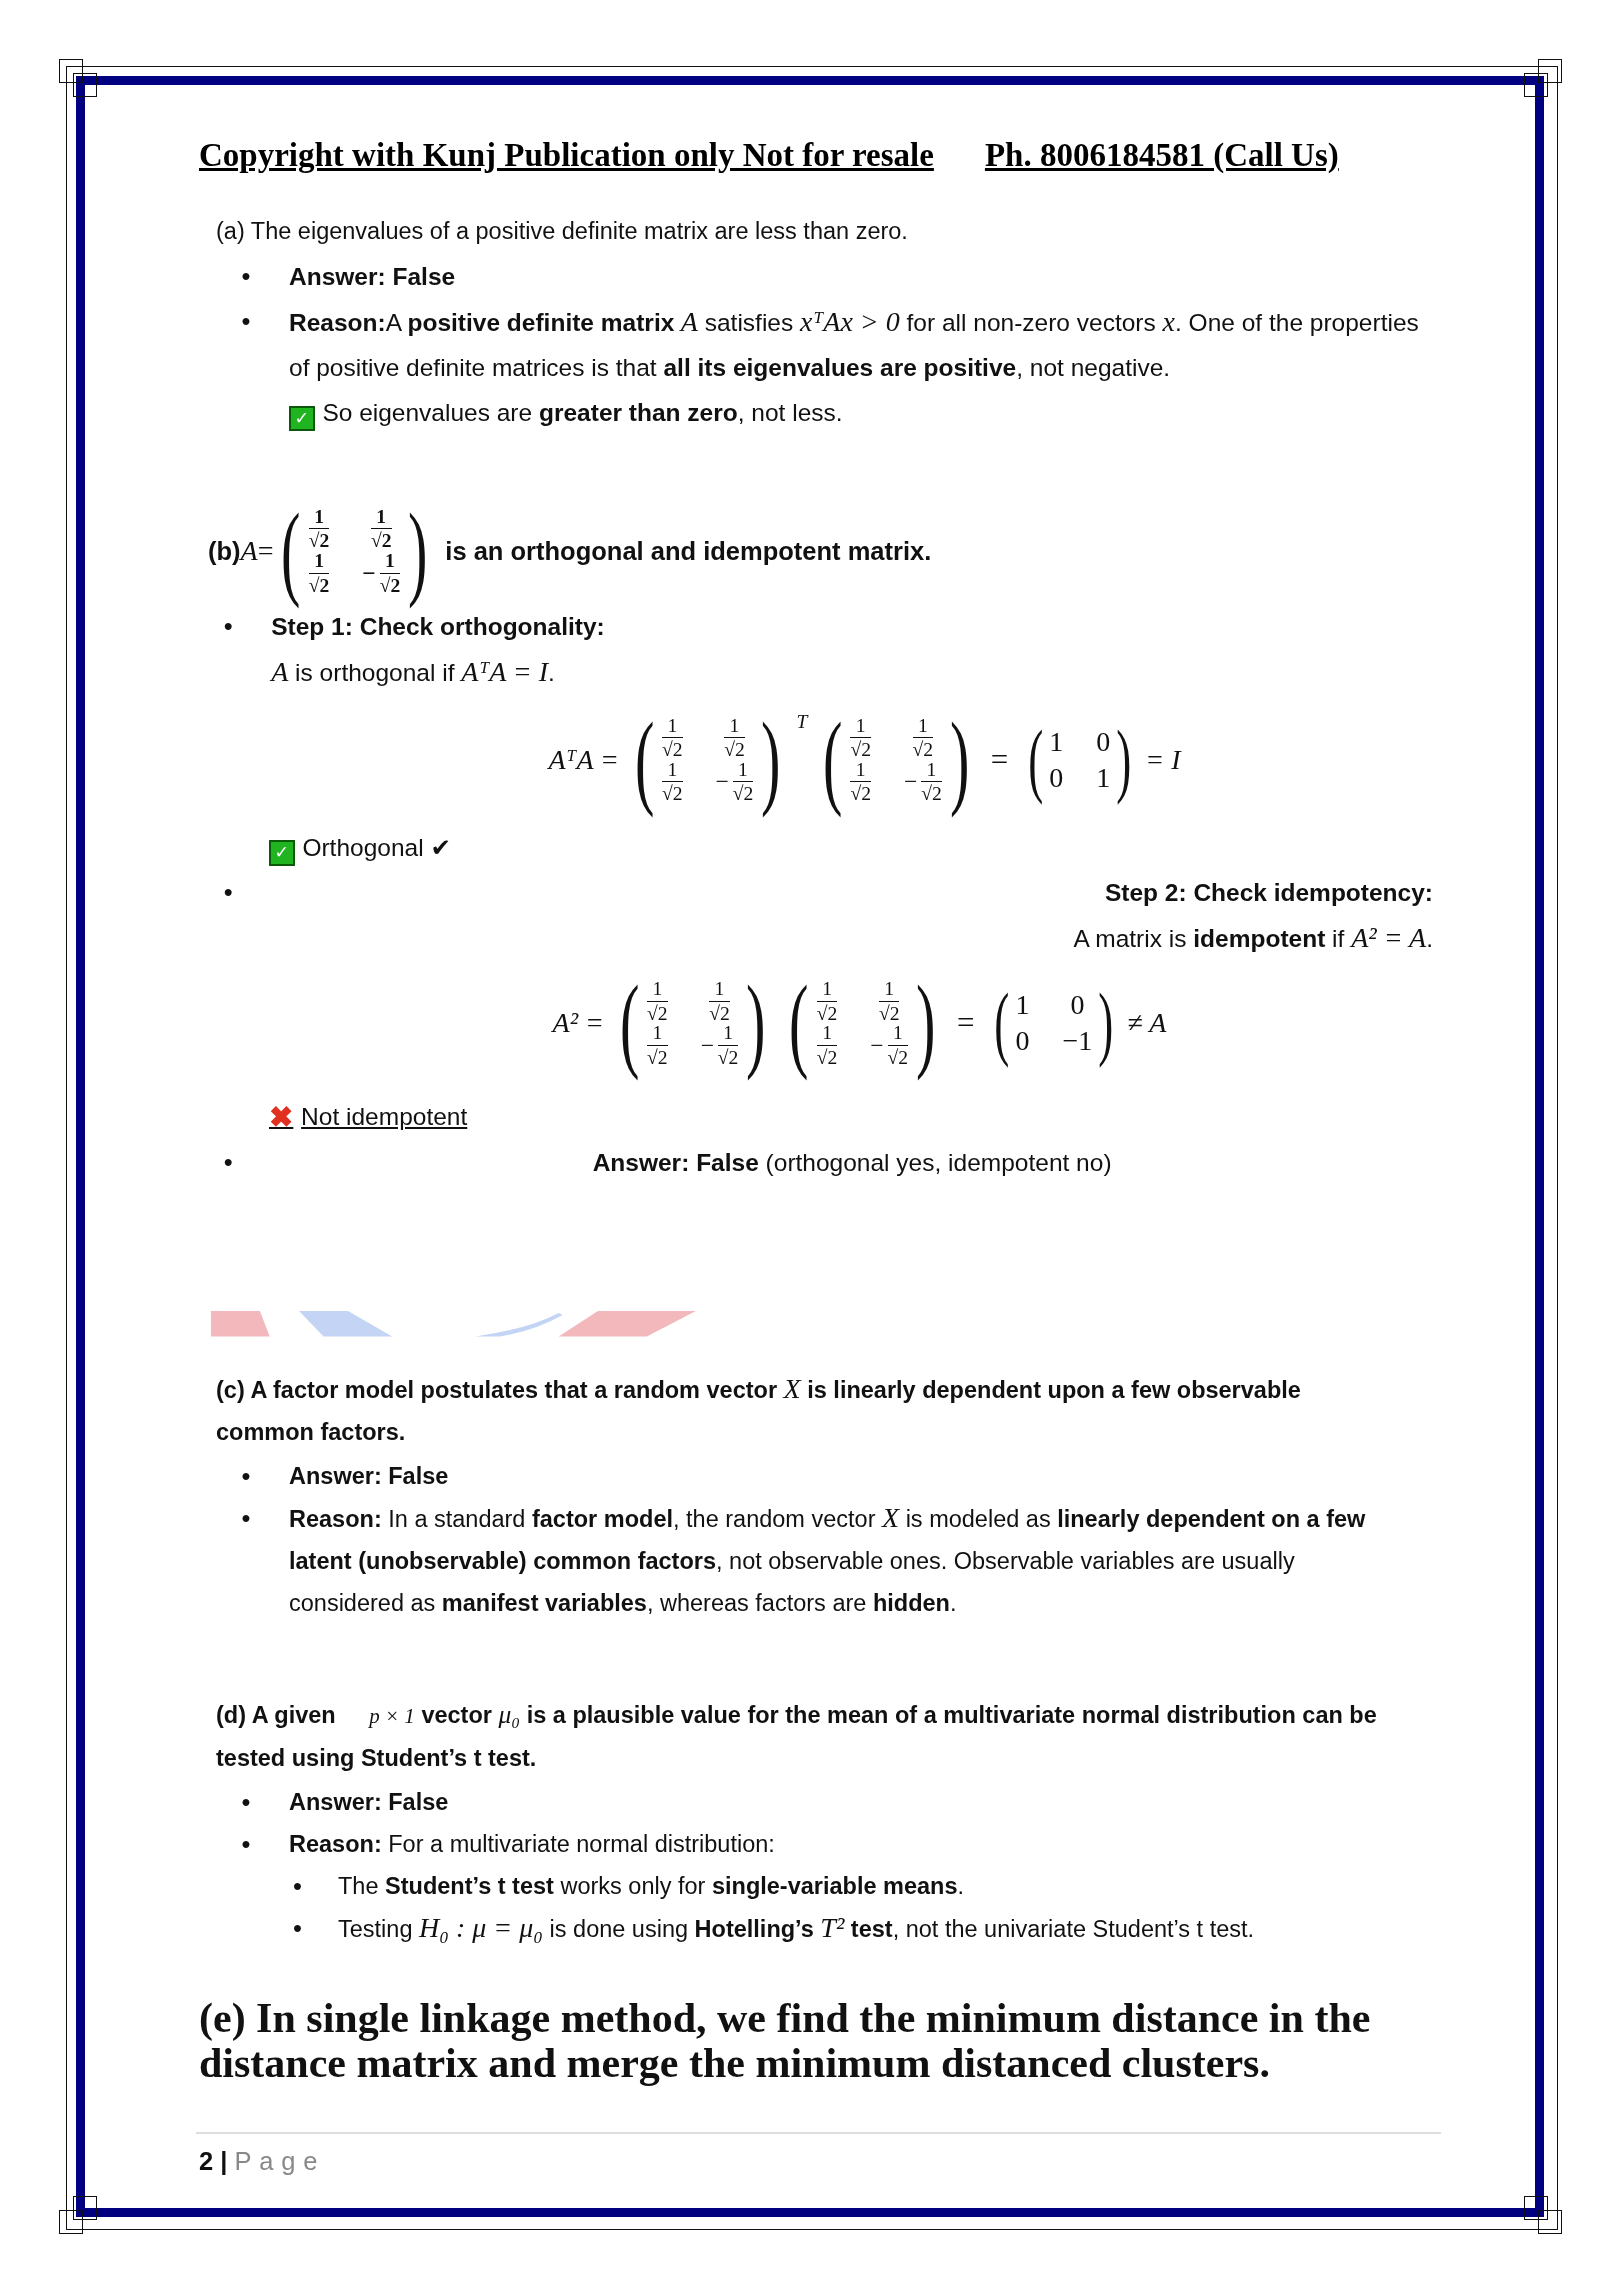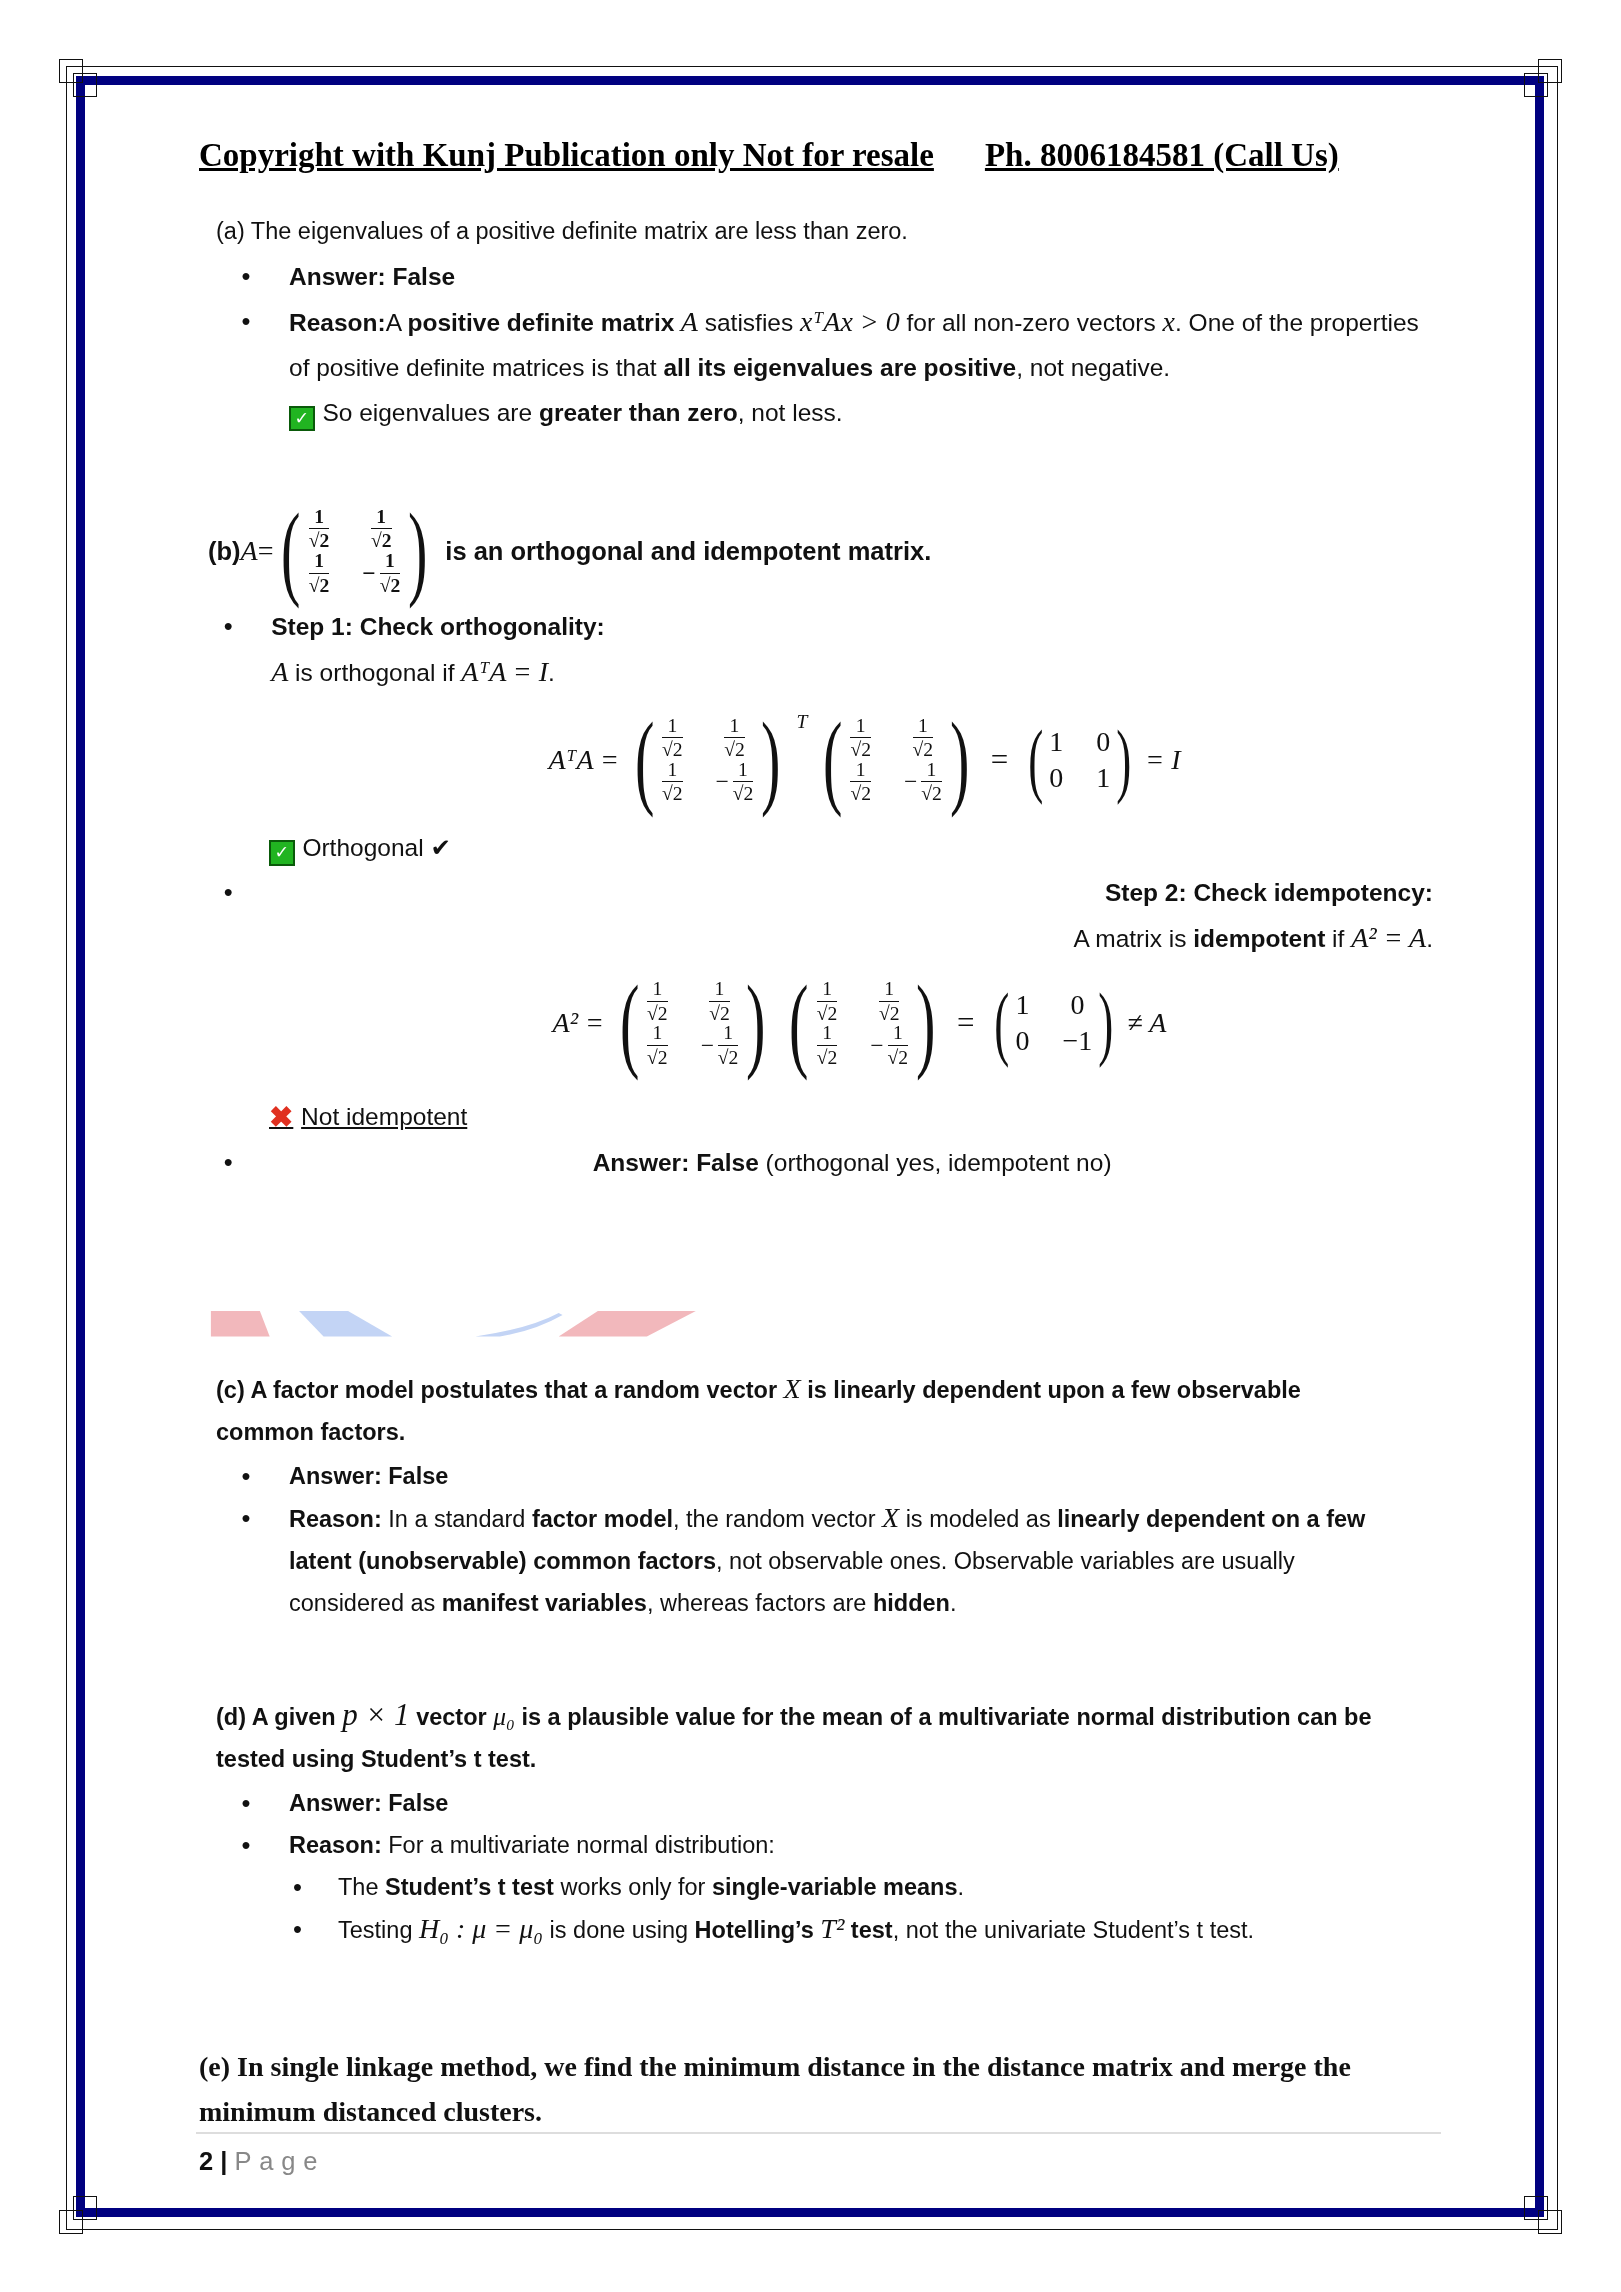--- a/index.html
+++ b/index.html
@@ -31,21 +31,21 @@
   .frac .d { font-size:19.6px; border-top:1.5px solid #111; padding-top:2px; }
   .neg { margin-right:3.9px; font-size:23.5px; }
   .int .cell { font-size:28px; padding:2px 0; }
   .eq { font-family:"Liberation Serif", serif; font-size:31px; display:flex; align-items:center; justify-content:center; gap:7.8px; }
   .eq .sym { font-size:31px; margin:0 5.9px; }
   .divider { position:absolute; left:196px; top:2132px; width:1245px; height:2px; background:#ddd; }
   .pagefoot { position:absolute; left:199px; top:2147px; font-size:25.5px; }
   .pagefoot .pn { font-weight:bold; }
   .pagefoot .pg { color:#888; letter-spacing:7.8px; }
   .wm { position:absolute; top:1311px; height:25.5px; }
-  .hq { font-family:"Liberation Serif", serif; font-weight:bold; font-size:28px; line-height:45px; position:absolute; left:199px; top:1996px; width:1176px;margin-top:48px; }
+  .hq { font-family:"Liberation Serif", serif; font-weight:bold; font-size:42px; line-height:45px; position:absolute; left:199px; top:1996px; width:1176px; }
 </style>
 </head>
 <body>
 
 <div class="frame-outer"></div>
 <div class="frame-blue"></div>
 <div class="corner" style="left:59px;top:59px;"></div>
 <div class="corner" style="left:73px;top:73px;"></div>
 <div class="corner" style="right:59px;top:59px;"></div>
 <div class="corner" style="right:73px;top:73px;"></div>
@@ -300,21 +300,21 @@
   <ul style="font-size:23.5px;line-height:42px;margin-top:2px;">
     <li><b>Answer:</b> <b>False</b></li>
     <li>
       <b>Reason:</b><span> In a standard </span><b>factor model</b><span>, the random vector </span><span class="m">X</span><span> is modeled as </span><b>linearly dependent on a few</b><br><b>latent (unobservable) common factors</b><span>, not observable ones. Observable variables are usually</span><br><span>considered as </span><b>manifest variables</b><span>, whereas factors are </span><b>hidden</b><span>.</span>
     </li>
   </ul>
 </div>
 
 <div style="position:absolute;left:216px;top:1694px;width:1225px;">
   <div style="font-weight:bold;font-size:23.5px;line-height:42px;">
-    <span>(d) A given </span><span class="m" style="font-weight:normal;font-size:31px;">p × 1</span><span> vector </span><span class="m" style="font-weight:normal;font-size:25.5px;">μ₀</span><span> is a plausible value for the mean of a multivariate normal distribution can be</span><br><span>tested using Student’s t test.</span>
+    <span>(d) A given </span><span class="m" style="font-weight:normal;font-size:21px;margin-left:27px;">p × 1</span><span> vector </span><span class="m" style="font-weight:normal;font-size:25.5px;">μ₀</span><span> is a plausible value for the mean of a multivariate normal distribution can be</span><br><span>tested using Student’s t test.</span>
   </div>
   <ul style="font-size:23.5px;line-height:42px;margin-top:2px;">
     <li><b>Answer:</b> <b>False</b></li>
     <li>
       <b>Reason:</b><span> For a multivariate normal distribution:</span>
       <ul class="sub">
         <li><span>The </span><b>Student’s t test</b><span> works only for </span><b>single-variable means</b><span>.</span></li>
         <li><span>Testing </span><span class="m">H₀ : μ = μ₀</span><span> is done using </span><b>Hotelling’s </b><span class="m">T²</span><b> test</b><span>, not the univariate Student’s t test.</span></li>
       </ul>
     </li>

